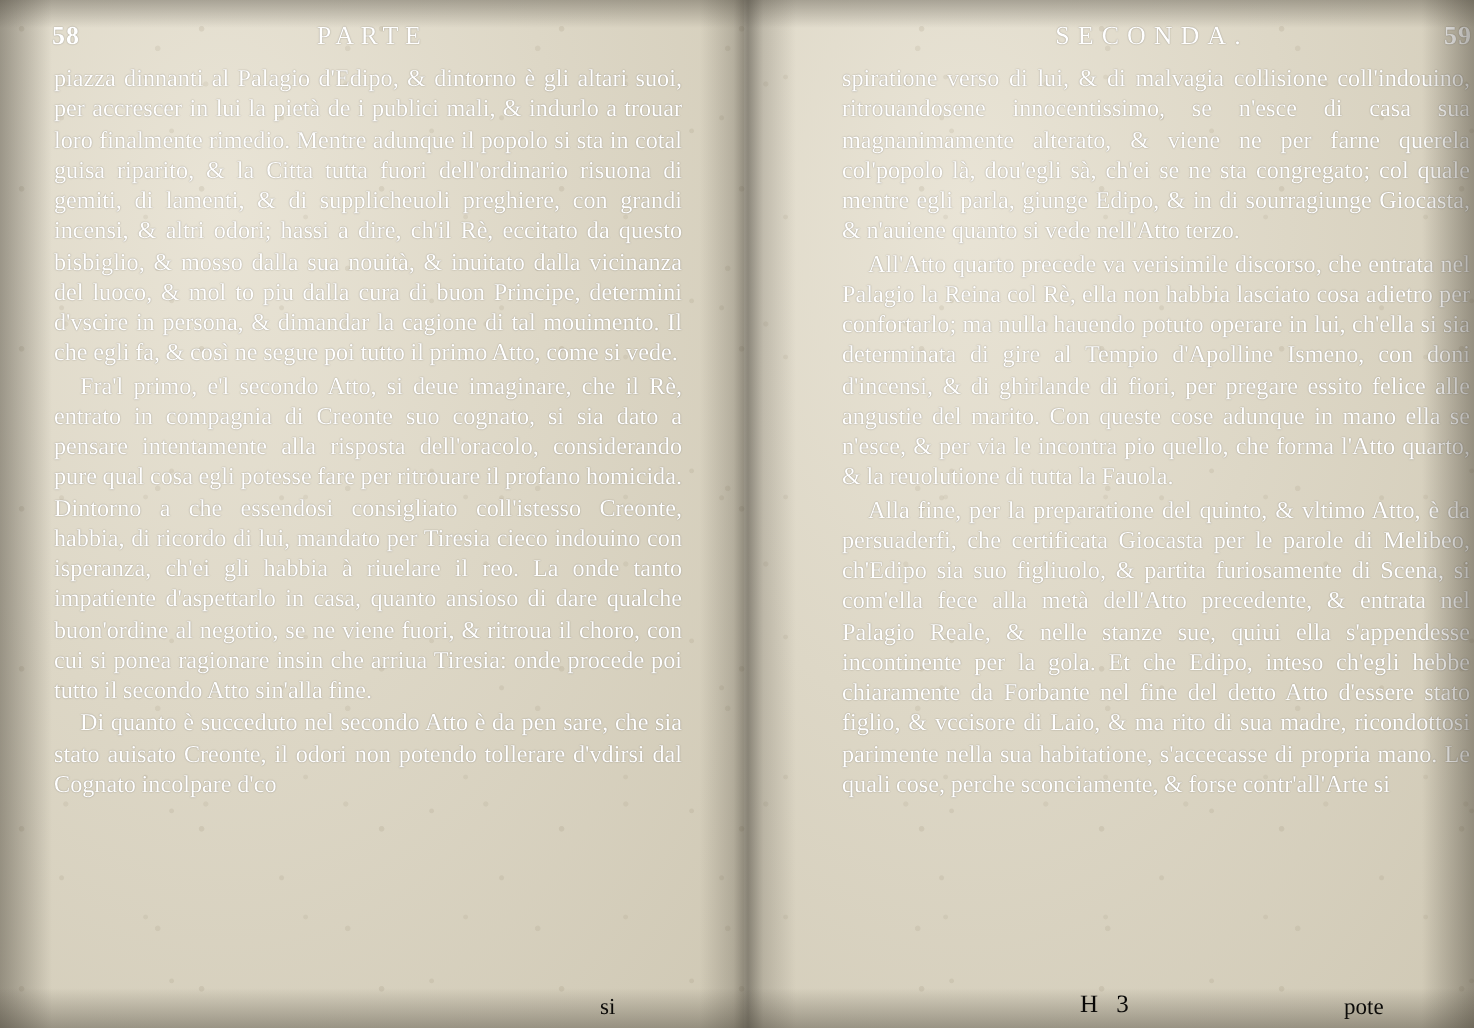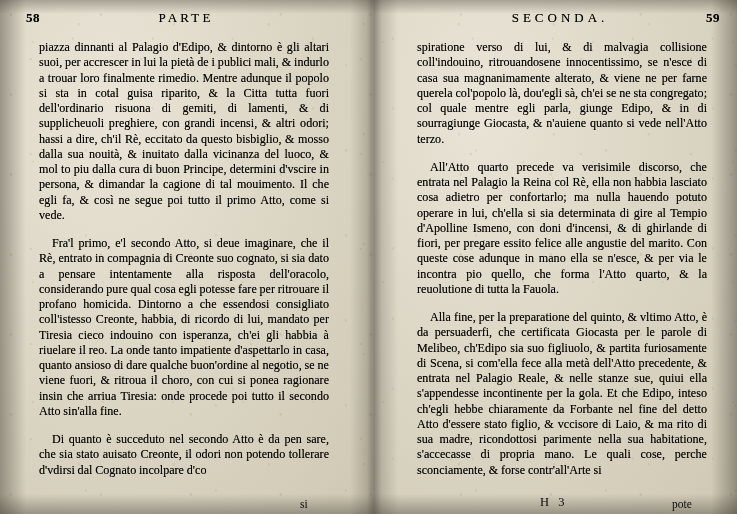--- a/index.html
+++ b/index.html
@@ -63,24 +63,24 @@
       radial-gradient(circle at 28% 62%, rgba(120,105,75,.30) 0 1px, transparent 1.5px),
       radial-gradient(circle at 47% 35%, rgba(120,105,75,.25) 0 1.1px, transparent 1.5px),
       radial-gradient(circle at 66% 77%, rgba(120,105,75,.30) 0 1px, transparent 1.4px),
       radial-gradient(circle at 83% 22%, rgba(120,105,75,.28) 0 1.2px, transparent 1.6px),
       radial-gradient(circle at 91% 55%, rgba(120,105,75,.25) 0 1px, transparent 1.4px);
     background-size: 90px 80px, 110px 95px, 70px 120px, 130px 85px, 95px 110px, 80px 70px;
   }
 
   .col {
     position: absolute;
-    color: #000000;
+    color: #ffffff;
   }
   .col.left-col  { left: 26px;  top: 10px; width: 316px; }
-  .col.right-col { left: 404px; top: 10px; width: 316px; }
+  .col.right-col { left: 420px; top: 10px; width: 316px; }
 
   .head {
     display: flex;
     align-items: baseline;
     justify-content: space-between;
     font-size: 13.5px;
     letter-spacing: .5px;
     margin-bottom: 5px;
     height: 17px;
   }
@@ -93,21 +93,21 @@
   }
   .head .running.sp { letter-spacing: 3.2px; }
 
   .body {
     font-size: 12.1px;
     line-height: 15.25px;
     text-align: justify;
     text-justify: inter-word;
     word-spacing: -0.2px;
   }
-  .para { margin: 13px; }
+  .para { margin: 1px; }
   .para + .para { text-indent: 13px; }
   .catch {
     position: absolute;
     bottom: 4px;
     font-size: 11.5px;
   }
   .catch.l { right: 28px; }
   .catch.r { right: 16px; }
   .sig {
     position: absolute;

